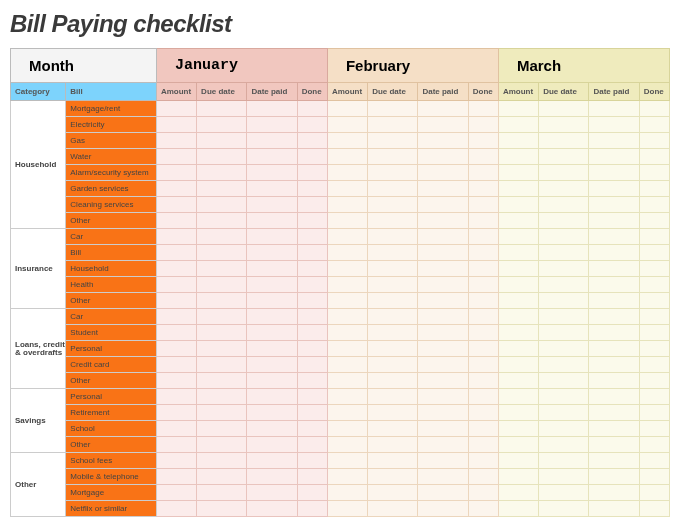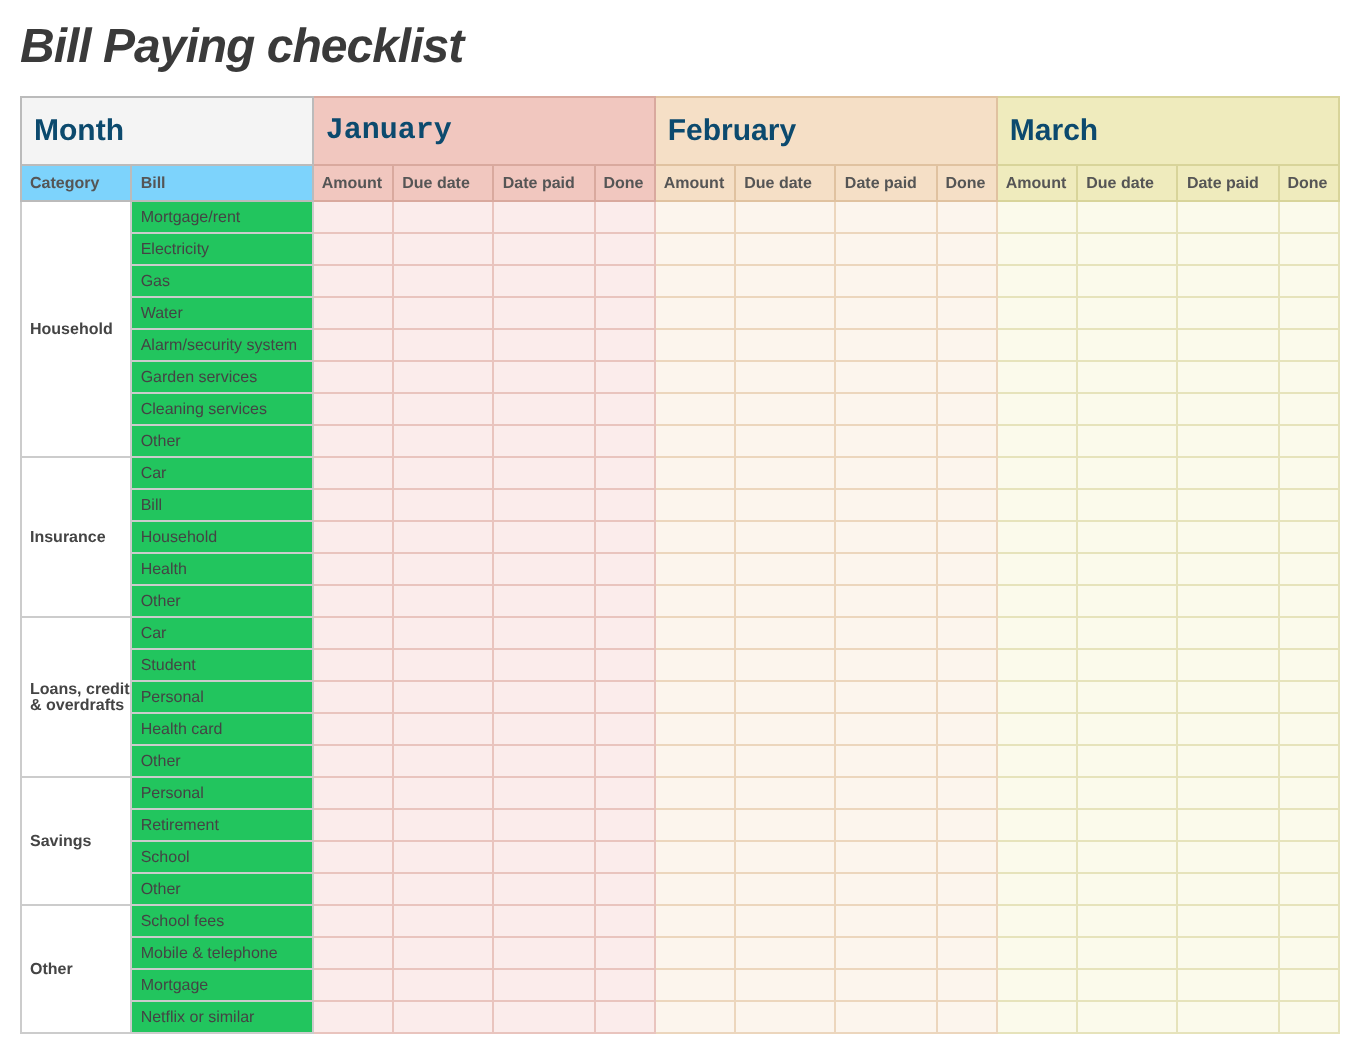--- a/index.html
+++ b/index.html
@@ -35,22 +35,22 @@
   col.c-amt { width: 40px; }
   col.c-due { width: 50px; }
   col.c-paid { width: 50px; }
   col.c-done { width: 30px; }
 
   
   .month-row td {
     height: 34px;
     font-size: 15px;
     font-weight: 700;
-    color: #0c4a6e;
-    padding-left: 6px;
+    color: #000000;
+    padding-left: 18px;
     border: 1px solid #bbb;
   }
   .month-row .lbl { background: #f4f4f4; }
   .month-row .m0 { background: #f1c7bf; border-color:#d9a99e;font-family:Liberation Mono, monospace; }
   .month-row .m1 { background: #f5dfc6; border-color:#e0c2a0; }
   .month-row .m2 { background: #efebbd; border-color:#d8d49a; }
 
   
   .subhdr td {
     height: 18px;
@@ -73,21 +73,21 @@
     color: #444;
   }
   tbody.data td.cat {
     font-weight: 700;
     font-size: 8px;
     background: #fff;
     vertical-align: middle;
   }
   tbody.data td.bill {
     font-size: 8px;
-    background: #22c55e;
+    background: #f97316;
   }
   tbody.data td.c0 { background: #fbeceb; border-color:#e9c4be;}
   tbody.data td.c1 { background: #fcf5ed; border-color:#ecd6bd;}
   tbody.data td.c2 { background: #fbfaeb; border-color:#e6e3bb;}
 </style>
 </head>
 <body>
 
 <h1>Bill Paying checklist</h1>
 
@@ -370,21 +370,21 @@
         <td class="c1"></td>
         <td class="c1"></td>
         <td class="c1"></td>
         <td class="c1"></td>
         <td class="c2"></td>
         <td class="c2"></td>
         <td class="c2"></td>
         <td class="c2"></td>
       </tr>
       <tr>
-        <td class="bill">Health card</td>
+        <td class="bill">Credit card</td>
         <td class="c0"></td>
         <td class="c0"></td>
         <td class="c0"></td>
         <td class="c0"></td>
         <td class="c1"></td>
         <td class="c1"></td>
         <td class="c1"></td>
         <td class="c1"></td>
         <td class="c2"></td>
         <td class="c2"></td>

